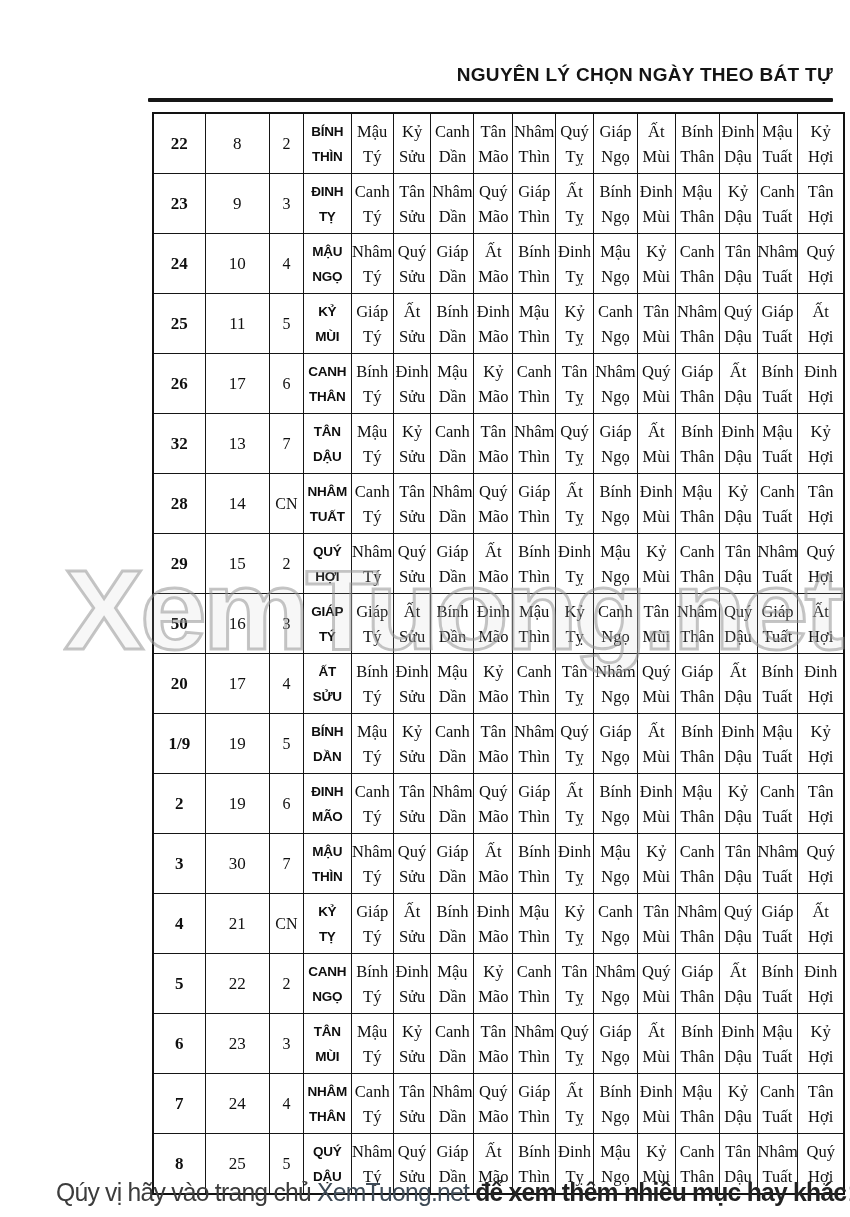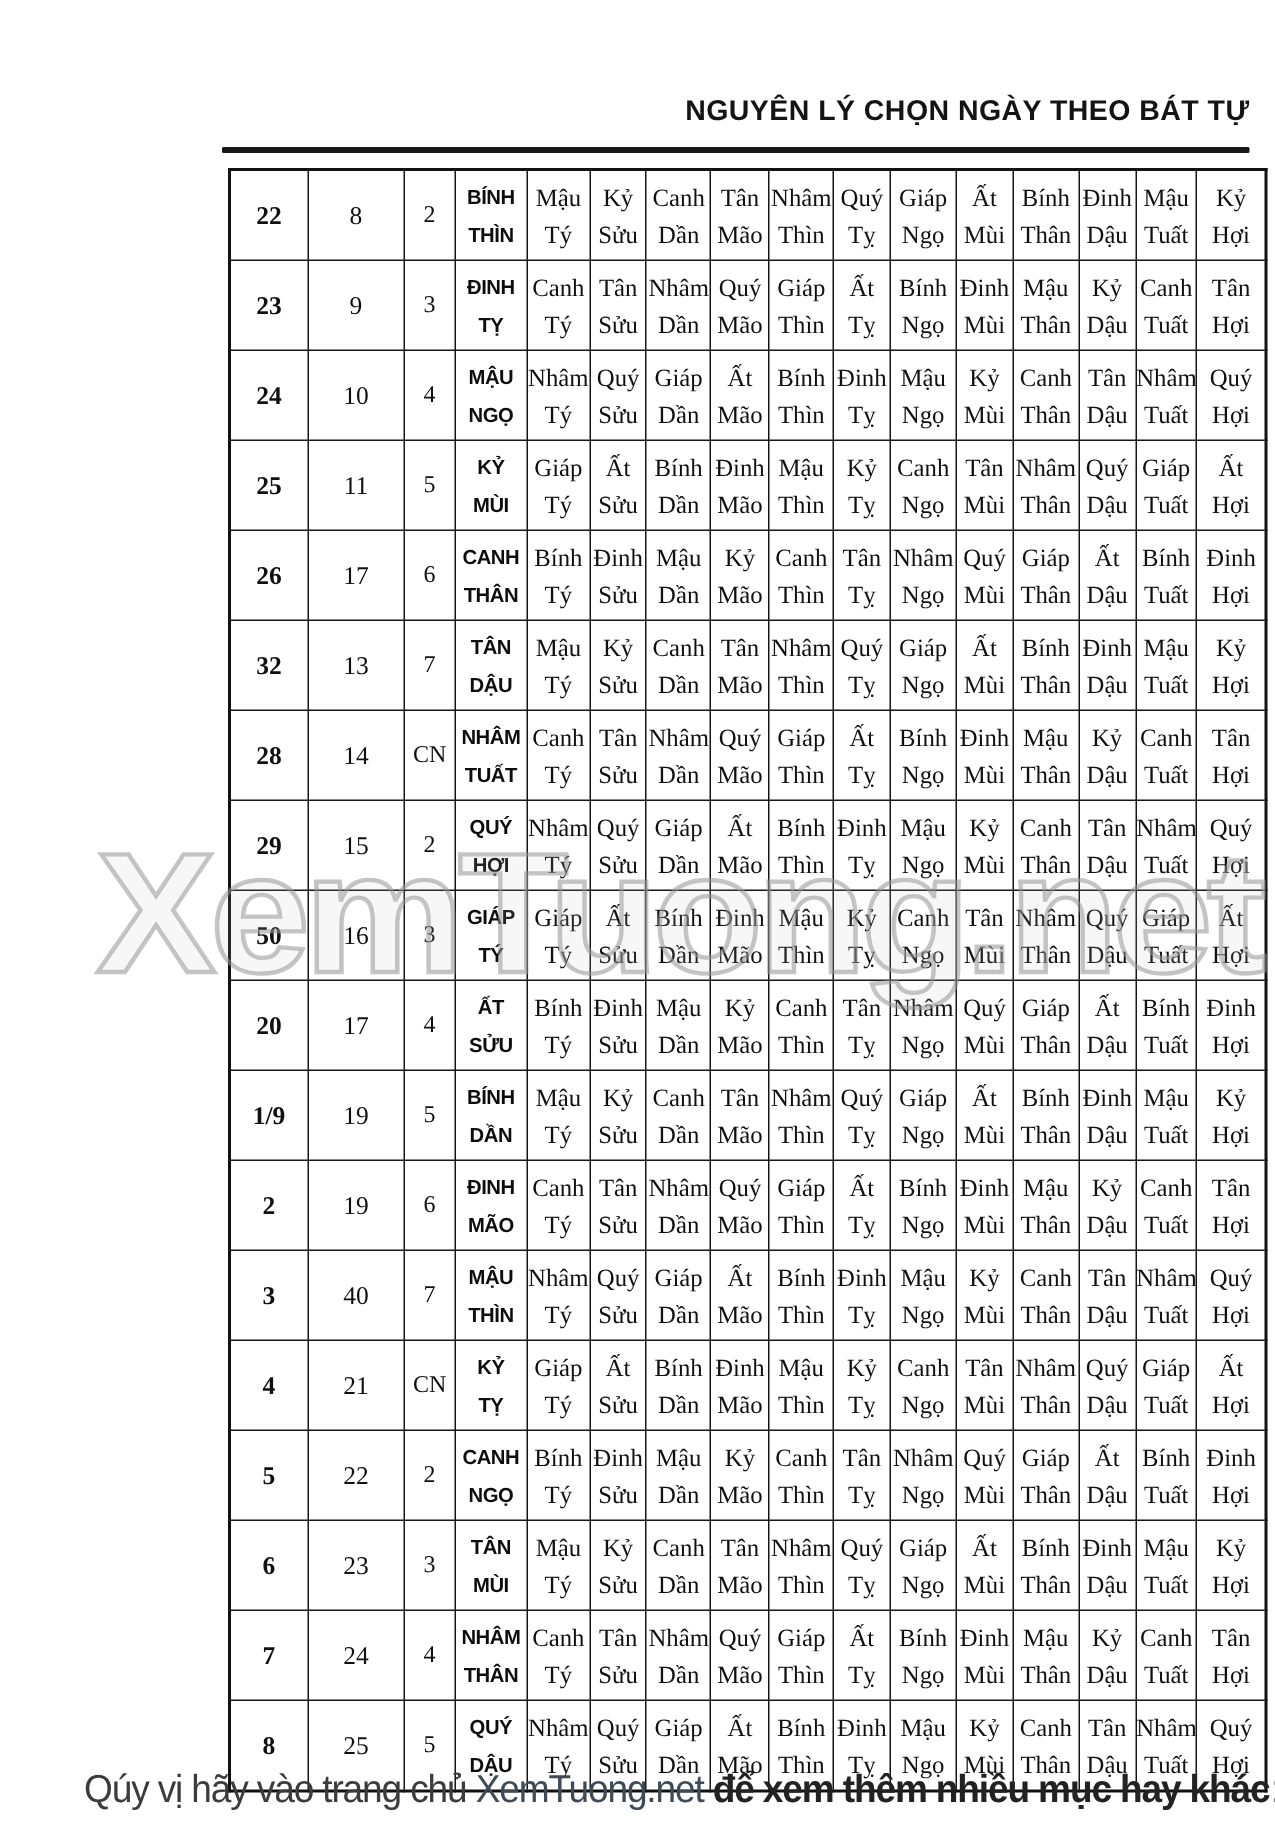--- a/index.html
+++ b/index.html
@@ -759,21 +759,21 @@
           <div>Canh</div>
           <div>Tuất</div>
         </td>
         <td class="c-hour">
           <div>Tân</div>
           <div>Hợi</div>
         </td>
       </tr>
       <tr>
         <td class="c-solar">3</td>
-        <td class="c-lunar">40</td>
+        <td class="c-lunar">30</td>
         <td class="c-weekday">7</td>
         <td class="c-day">
           <div>MẬU</div>
           <div>THÌN</div>
         </td>
         <td class="c-hour">
           <div>Nhâm</div>
           <div>Tý</div>
         </td>
         <td class="c-hour">

